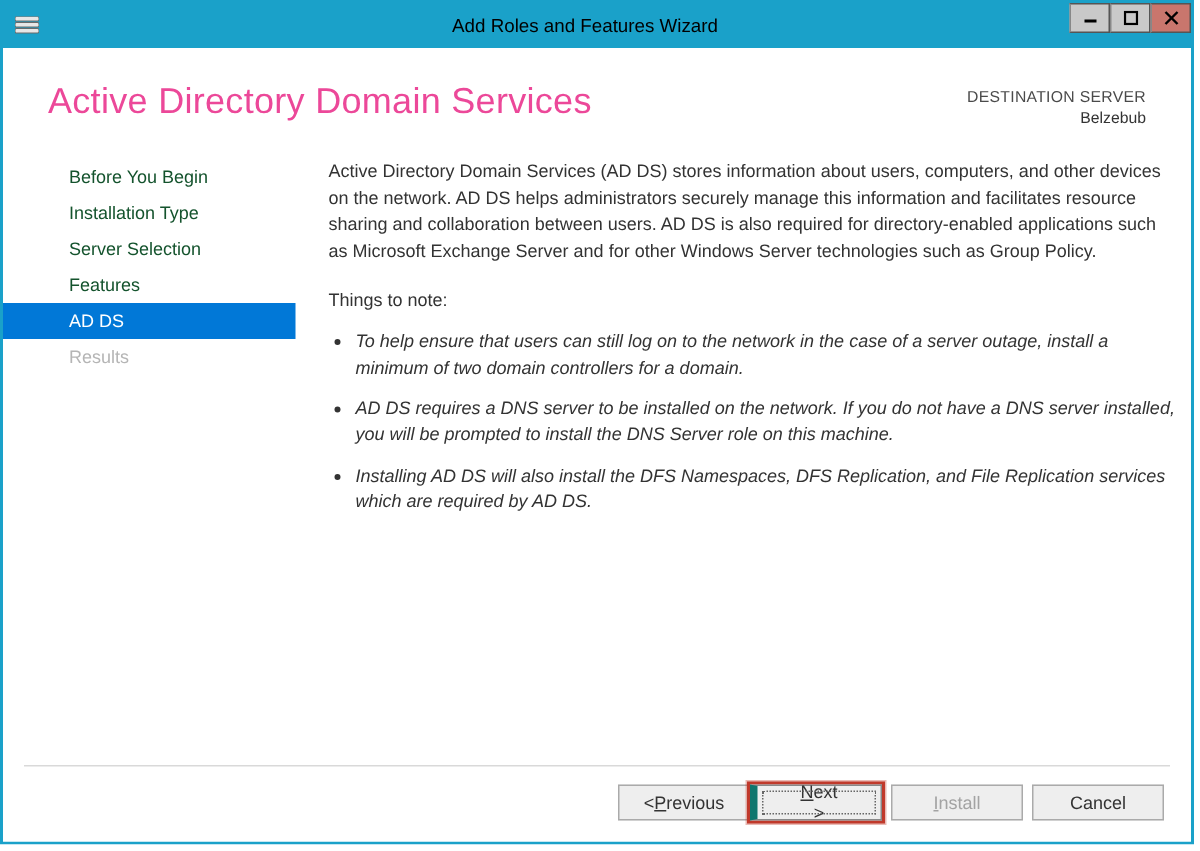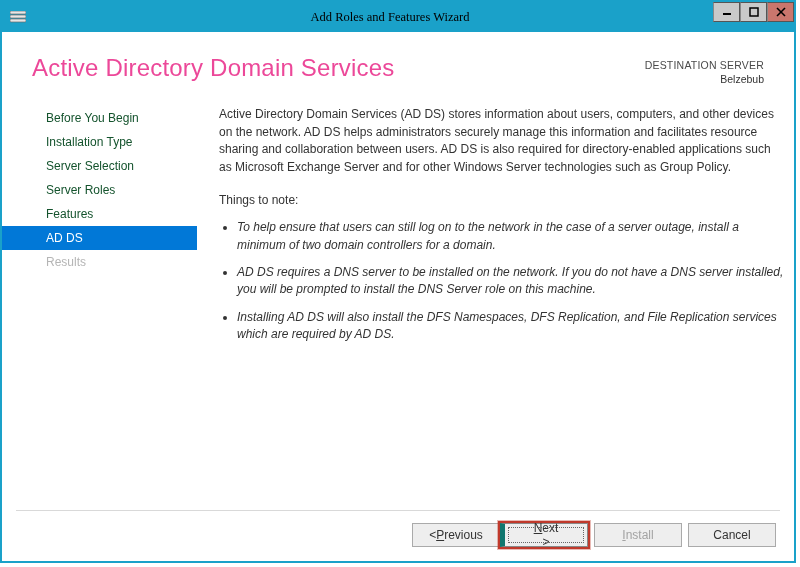--- a/index.html
+++ b/index.html
@@ -35,21 +35,20 @@
     position: relative;
   }
   .titlebar .app-icon svg { display: block; }
   .titlebar .title {
     position: absolute;
     left: 0; right: 16px;
     text-align: center;
     font-size: 12.5px;
     color: #000;
     pointer-events: none;
-    font-family: Liberation Serif, serif;
   }
   .titlebar .win-controls {
     position: absolute;
     right: 0;
     top: 0;
     height: 20px;
     display: flex;
   }
   .titlebar .win-btn {
     width: 27px;
@@ -228,21 +227,20 @@
         <div class="label">DESTINATION SERVER</div>
         <div class="name">Belzebub</div>
       </div>
     </div>
 
     <div class="body-area">
       <div class="sidebar">
         <div class="step">Before You Begin</div>
         <div class="step">Installation Type</div>
         <div class="step">Server Selection</div>
-        <div class="step">Server Roles</div>
         <div class="step">Features</div>
         <div class="step active">AD DS</div>
         <div class="step disabled">Results</div>
       </div>
 
       <div class="main">
         <p class="intro">Active Directory Domain Services (AD DS) stores information about users, computers, and other devices on the network.  AD DS helps administrators securely manage this information and facilitates resource sharing and collaboration between users.  AD DS is also required for directory-enabled applications such as Microsoft Exchange Server and for other Windows Server technologies such as Group Policy.</p>
         <p class="note-title">Things to note:</p>
         <ul>
           <li>To help ensure that users can still log on to the network in the case of a server outage, install a minimum of two domain controllers for a domain.</li>

